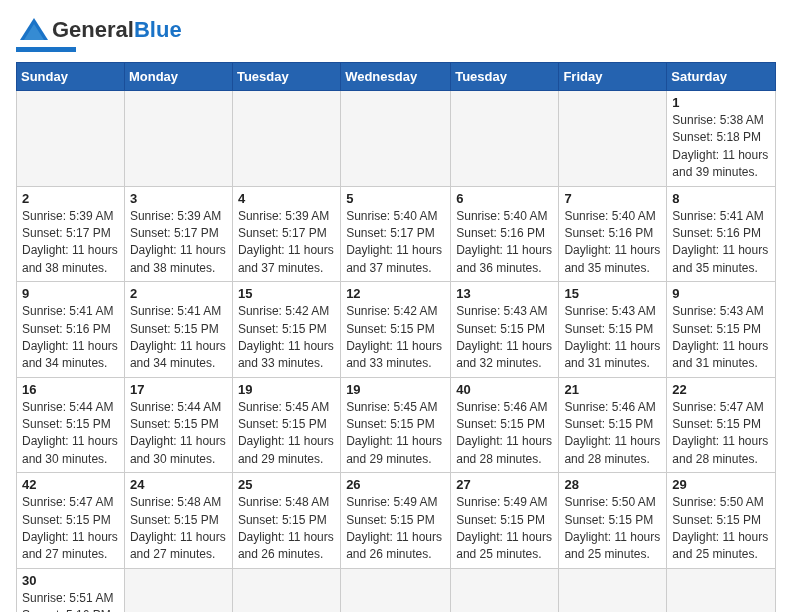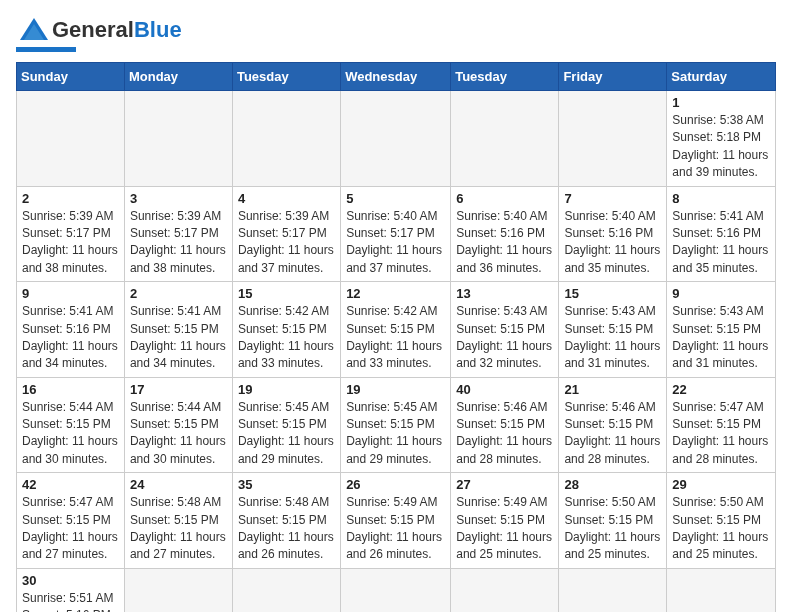--- a/index.html
+++ b/index.html
@@ -216,21 +216,21 @@
       <tr>
         <td>
           <span class="day-number">42</span>
           <div class="day-info">Sunrise: 5:47 AM<br>Sunset: 5:15 PM<br>Daylight: 11 hours and 27 minutes.</div>
         </td>
         <td>
           <span class="day-number">24</span>
           <div class="day-info">Sunrise: 5:48 AM<br>Sunset: 5:15 PM<br>Daylight: 11 hours and 27 minutes.</div>
         </td>
         <td>
-          <span class="day-number">35</span>
+          <span class="day-number">25</span>
           <div class="day-info">Sunrise: 5:48 AM<br>Sunset: 5:15 PM<br>Daylight: 11 hours and 26 minutes.</div>
         </td>
         <td>
           <span class="day-number">26</span>
           <div class="day-info">Sunrise: 5:49 AM<br>Sunset: 5:15 PM<br>Daylight: 11 hours and 26 minutes.</div>
         </td>
         <td>
           <span class="day-number">27</span>
           <div class="day-info">Sunrise: 5:49 AM<br>Sunset: 5:15 PM<br>Daylight: 11 hours and 25 minutes.</div>
         </td>

